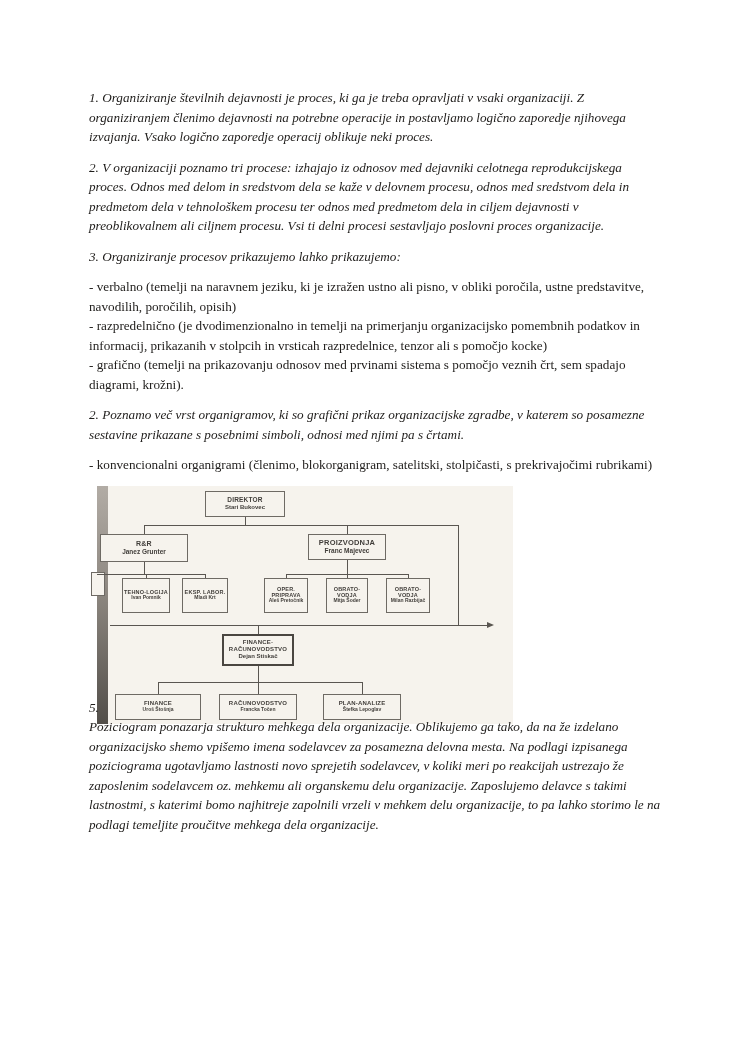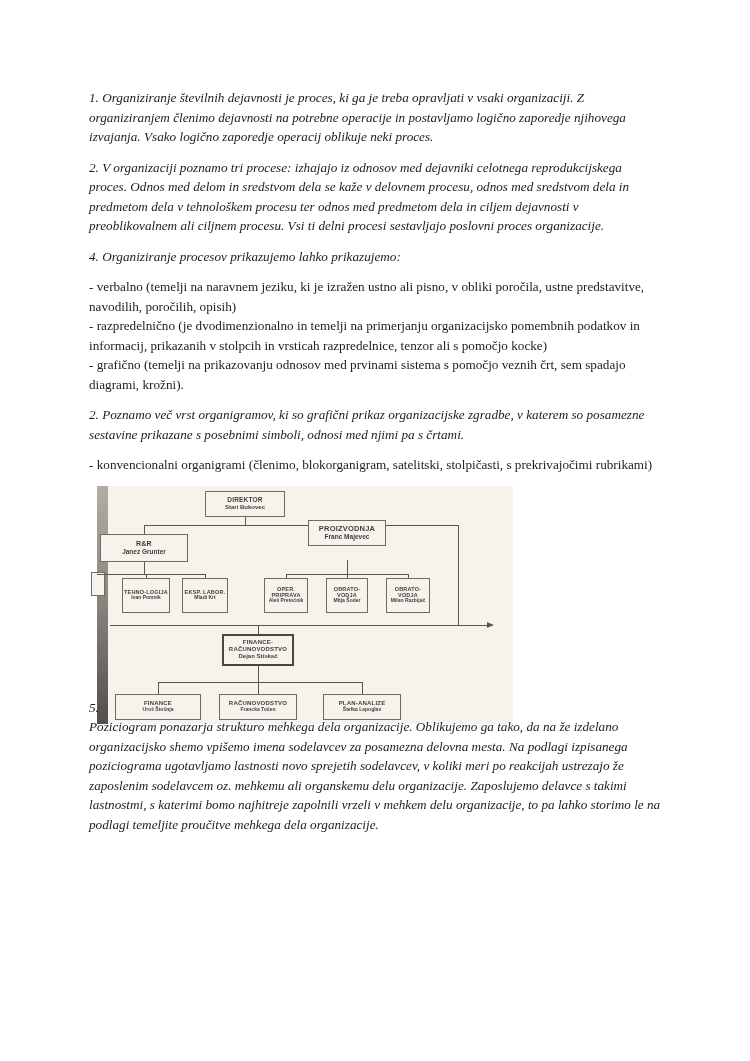--- a/index.html
+++ b/index.html
@@ -51,21 +51,21 @@
     font-family:"Liberation Sans","DejaVu Sans",sans-serif;
     font-weight:bold;color:#413e3a;
     padding:1px;
   }
   .obox .t{font-size:6px;line-height:1.12;letter-spacing:.2px;}
   .obox .n{font-size:5.5px;line-height:1.15;}
   .b-direktor{left:108px;top:5px;width:80px;height:26px;}
   .b-direktor .t{font-size:6.5px;} .b-direktor .n{font-size:6px;}
   .b-rr{left:3px;top:48px;width:88px;height:28px;}
   .b-rr .t{font-size:7px;} .b-rr .n{font-size:6.5px;}
-  .b-proiz{left:211px;top:34px;width:78px;height:26px;}
+  .b-proiz{left:211px;top:48px;width:78px;height:26px;}
   .b-proiz .t{font-size:7.5px;} .b-proiz .n{font-size:6.5px;}
   .sm{width:46px;height:35px;top:92px;}
   .sm .t{font-size:5.5px;} .sm .n{font-size:5px;}
   .b-tehno{left:25px;width:48px;}
   .b-eksp{left:85px;}
   .b-oper{left:167px;width:44px;}
   .b-obrato1{left:229px;width:42px;}
   .b-obrato2{left:289px;width:44px;}
   .b-finrac{left:125px;top:148px;width:72px;height:32px;border-width:2px;border-color:#4a4641;}
   .b-finrac .t{font-size:6px;} .b-finrac .n{font-size:6px;}
@@ -78,21 +78,21 @@
 </style>
 </head>
 <body>
 
 <div class="doc">
 
   <p>1. Organiziranje številnih dejavnosti je proces, ki ga je treba opravljati v vsaki organizaciji. Z organiziranjem členimo dejavnosti na potrebne operacije in postavljamo logično zaporedje njihovega izvajanja. Vsako logično zaporedje operacij oblikuje neki proces.</p>
 
   <p>2. V organizaciji poznamo tri procese: izhajajo iz odnosov med dejavniki celotnega reprodukcijskega proces. Odnos med delom in sredstvom dela se kaže v delovnem procesu, odnos med sredstvom dela in predmetom dela v tehnološkem procesu ter odnos med predmetom dela in ciljem dejavnosti v preoblikovalnem ali ciljnem procesu. Vsi ti delni procesi sestavljajo poslovni proces organizacije.</p>
 
-  <p>4. Organiziranje procesov prikazujemo lahko prikazujemo:</p>
+  <p>3. Organiziranje procesov prikazujemo lahko prikazujemo:</p>
 
   <p class="bullets">
     </p>
     <div>- verbalno (temelji na naravnem jeziku, ki je izražen ustno ali pisno, v obliki poročila, ustne predstavitve, navodilih, poročilih, opisih)</div>
     <div>- razpredelnično (je dvodimenzionalno in temelji na primerjanju organizacijsko pomembnih podatkov in informacij, prikazanih v stolpcih in vrsticah razpredelnice, tenzor ali s pomočjo kocke)</div>
     <div>- grafično (temelji na prikazovanju odnosov med prvinami sistema s pomočjo veznih črt, sem spadajo diagrami, krožni).</div>
   <p></p>
 
   <p>2. Poznamo več vrst organigramov, ki so grafični prikaz organizacijske zgradbe, v katerem so posamezne sestavine prikazane s posebnimi simboli, odnosi med njimi pa s črtami.</p>
 

